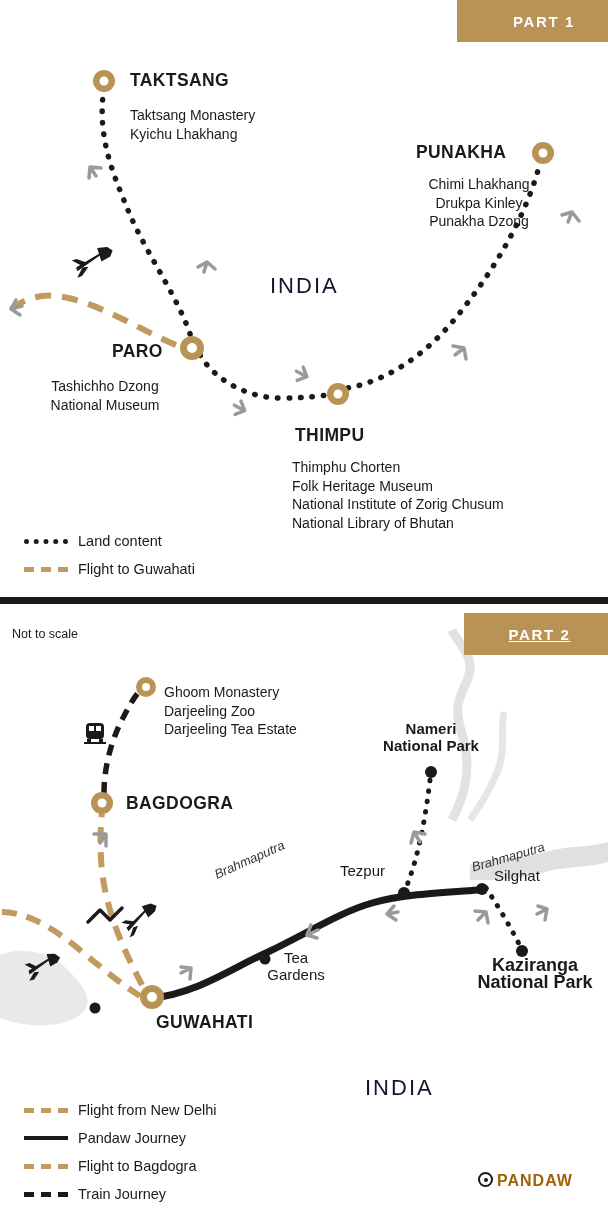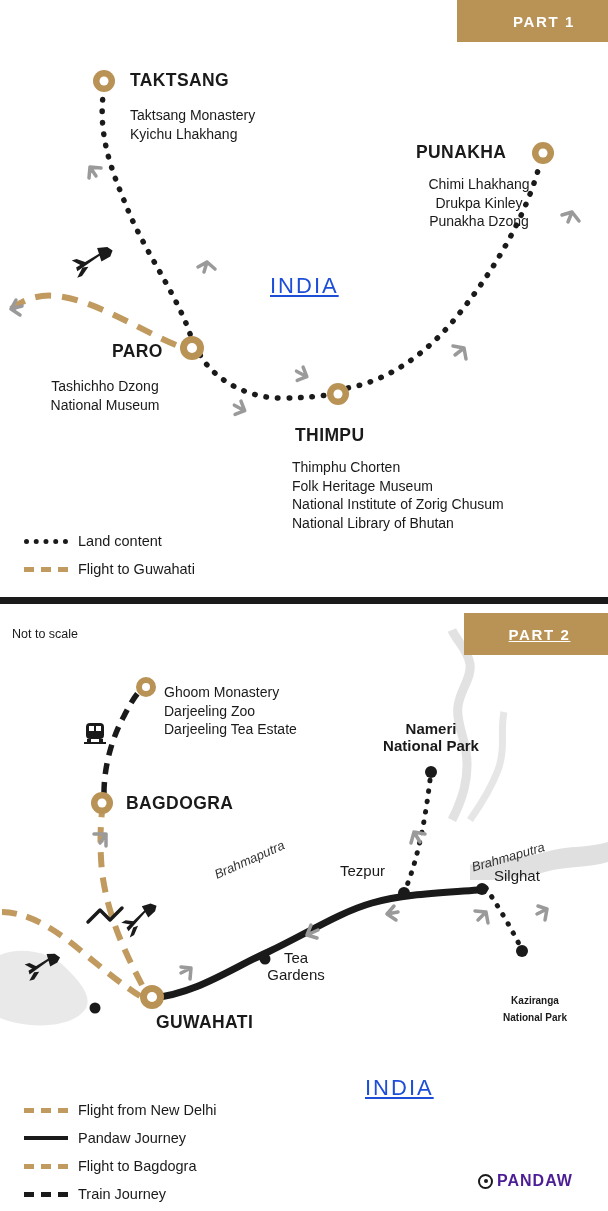--- a/index.html
+++ b/index.html
@@ -49,23 +49,22 @@
     color: #1a1a1a;
     line-height: 18.5px;
     white-space: nowrap;
   }
   .site-list.center { text-align: center; }
 
   .country-label {
     position: absolute;
     font-size: 22px;
     letter-spacing: 2px;
-    color: #1d4ed8;
+    color: #0f172a;
     font-weight: normal;
-    text-decoration: underline;
   }
   .river-label {
     position: absolute;
     font-style: italic;
     font-size: 13px;
     color: #333;
     white-space: nowrap;
   }
   .small-note {
     position: absolute;
@@ -95,23 +94,23 @@
   }
   .sw-dot { border-top: 5px dotted #1a1a1a; height: 0; top: 5px; }
   .sw-dash { border-top: 5px dashed #c09a5e; height: 0; top: 5px; }
   .sw-solid { background: #1a1a1a; height: 4px; top: 5px; }
   .sw-traindash { border-top: 5px dashed #1a1a1a; height: 0; top: 5px; }
 
   .brand {
     position: absolute;
     font-size: 16px;
     letter-spacing: 1px;
-    color: #4c1d95;
+    color: #a16207;
     font-weight: bold;
-    display: flex; align-items: center;
+    display: flex; align-items: flex-start;
   }
   .brand .mark {
     display: inline-block; width: 15px; height: 15px; border-radius: 50%;
     border: 2px solid #1a1a1a; margin-right: 4px; position: relative;
   }
   .brand .mark::after {
     content: ""; position: absolute; left: 3.5px; top: 3.5px;
     width: 4px; height: 4px; border-radius: 50%; background: #1a1a1a;
   }
 </style>
@@ -293,21 +292,21 @@
   <div class="city-label" style="left:156px; top:1012px;">GUWAHATI</div>
 
   <div class="place-label center bold" style="left:360px; top:720px; width:142px; font-size:15px;">
     <div>Nameri</div>
     <div>National Park</div>
   </div>
 
   <div class="place-label" style="left:340px; top:862px; font-size:15px;">Tezpur</div>
   <div class="place-label" style="left:494px; top:867px; font-size:15px;">Silghat</div>
 
-  <div class="place-label center bold" style="left:462px; top:992px; width:146px; font-size:10px;">
+  <div class="place-label center bold" style="left:462px; top:957px; width:146px; font-size:18px;">
     <div>Kaziranga</div>
     <div>National Park</div>
   </div>
 
   <div class="place-label center" style="left:248px; top:949px; width:96px; font-size:15px;">
     <div>Tea</div>
     <div>Gardens</div>
   </div>
 
 

